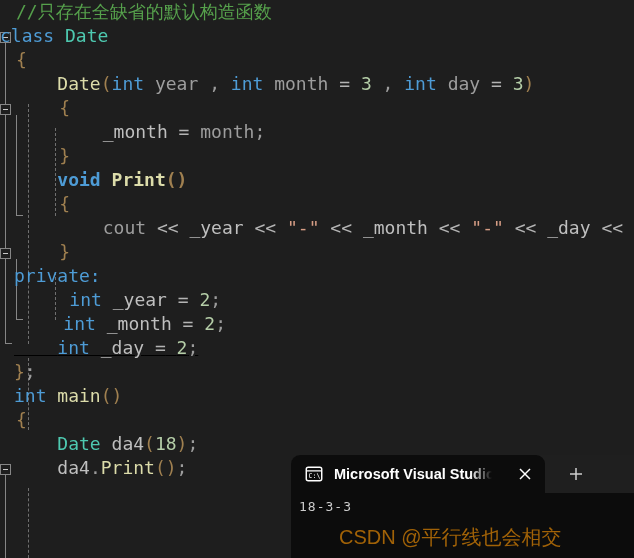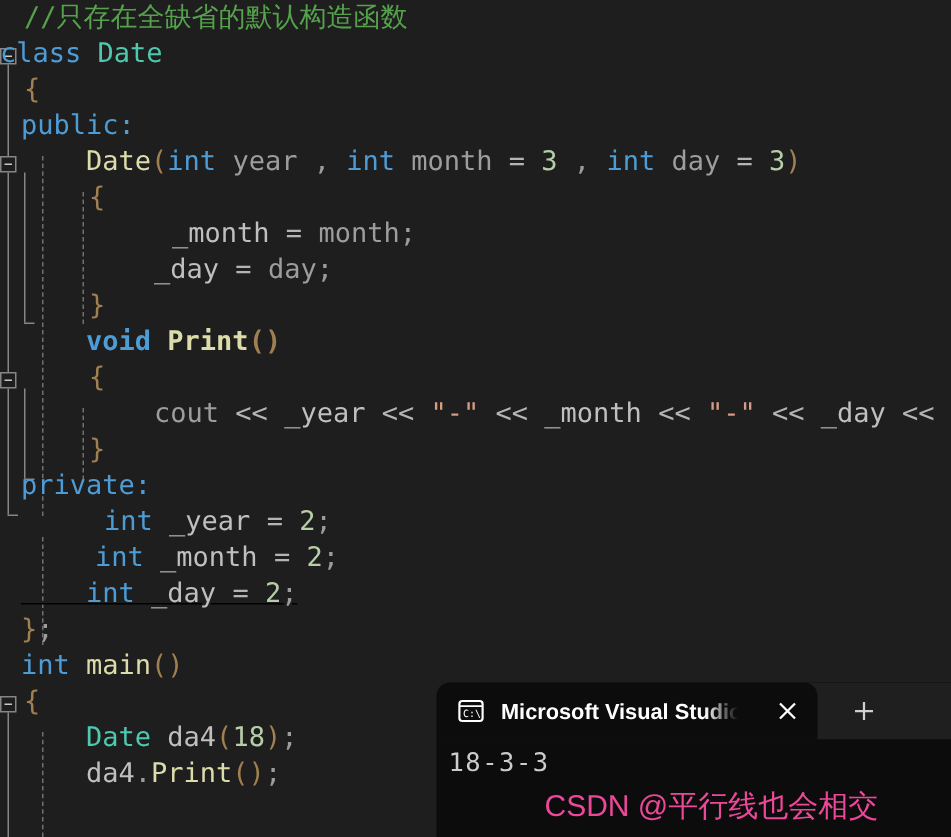--- a/index.html
+++ b/index.html
@@ -157,28 +157,28 @@
     position: relative;
     height: 65px;
     background: #0c0c0c;
   }
   #console-output {
     position: absolute;
     left: 8px;
     top: 6px;
     color: #cccccc;
     font-family: "DejaVu Sans Mono", "Liberation Mono", monospace;
-    font-size: 17px;
+    font-size: 13px;
     letter-spacing: 1px;
   }
   #watermark {
     position: absolute;
-    left: 72px;
+    left: 48px;
     top: 31px;
-    color: #ec4899;
+    color: #a16207;
     font-family: "Liberation Sans", sans-serif;
     font-size: 20px;
     white-space: nowrap;
   }
 </style>
 </head>
 <body>
 
 <div id="editor">
 
@@ -207,30 +207,28 @@
   <div class="guide" style="left:28px; top:488px; height:70px;"></div>
 
   <div class="code-area">
 
     <div class="line" style="padding-left:16px;"><span class="cmt">//只存在全缺省的默认构造函数</span></div>
 
     <div class="line" style="padding-left:0;"><span class="kw">class</span> <span class="typ">Date</span></div>
 
     <div class="line" style="padding-left:16px;"><span class="brc">{</span></div>
 
-    <div class="line" style="padding-left:14px;"><span class="kw">public:</span></div>
 
     <div class="line" style="padding-left:14px;">    <span class="fn">Date</span><span class="brc">(</span><span class="kw">int</span> <span class="id">year</span> <span class="pun">,</span> <span class="kw">int</span> <span class="id">month</span> <span class="op">=</span> <span class="num">3</span> <span class="pun">,</span> <span class="kw">int</span> <span class="id">day</span> <span class="op">=</span> <span class="num">3</span><span class="brc">)</span></div>
 
     <div class="line" style="padding-left:16px;">    <span class="brc">{</span></div>
 
 
-    <div class="line" style="padding-left:16px;margin-left:12px;">        <span class="var">_month</span> <span class="op">=</span> <span class="id">month</span><span class="pun">;</span></div>
-
-    <div class="line" style="padding-left:16px;">        <span class="var">_day</span> <span class="op">=</span> <span class="id">day</span><span class="pun">;</span></div>
+    <div class="line" style="padding-left:16px;">        <span class="var">_month</span> <span class="op">=</span> <span class="id">month</span><span class="pun">;</span></div>
+
 
     <div class="line" style="padding-left:16px;">    <span class="brc">}</span></div>
 
     <div class="line" style="padding-left:14px;font-weight:bold;">    <span class="kw">void</span> <span class="fn">Print</span><span class="brc">()</span></div>
 
     <div class="line" style="padding-left:16px;">    <span class="brc">{</span></div>
 
     <div class="line" style="padding-left:16px;">        <span class="id">cout</span> <span class="op">&lt;&lt;</span> <span class="var">_year</span> <span class="op">&lt;&lt;</span> <span class="str">"-"</span> <span class="op">&lt;&lt;</span> <span class="var">_month</span> <span class="op">&lt;&lt;</span> <span class="str">"-"</span> <span class="op">&lt;&lt;</span> <span class="var">_day</span> <span class="op">&lt;&lt;</span> <span class="id">endl</span><span class="pun">;</span></div>
 
     <div class="line" style="padding-left:16px;">    <span class="brc">}</span></div>

